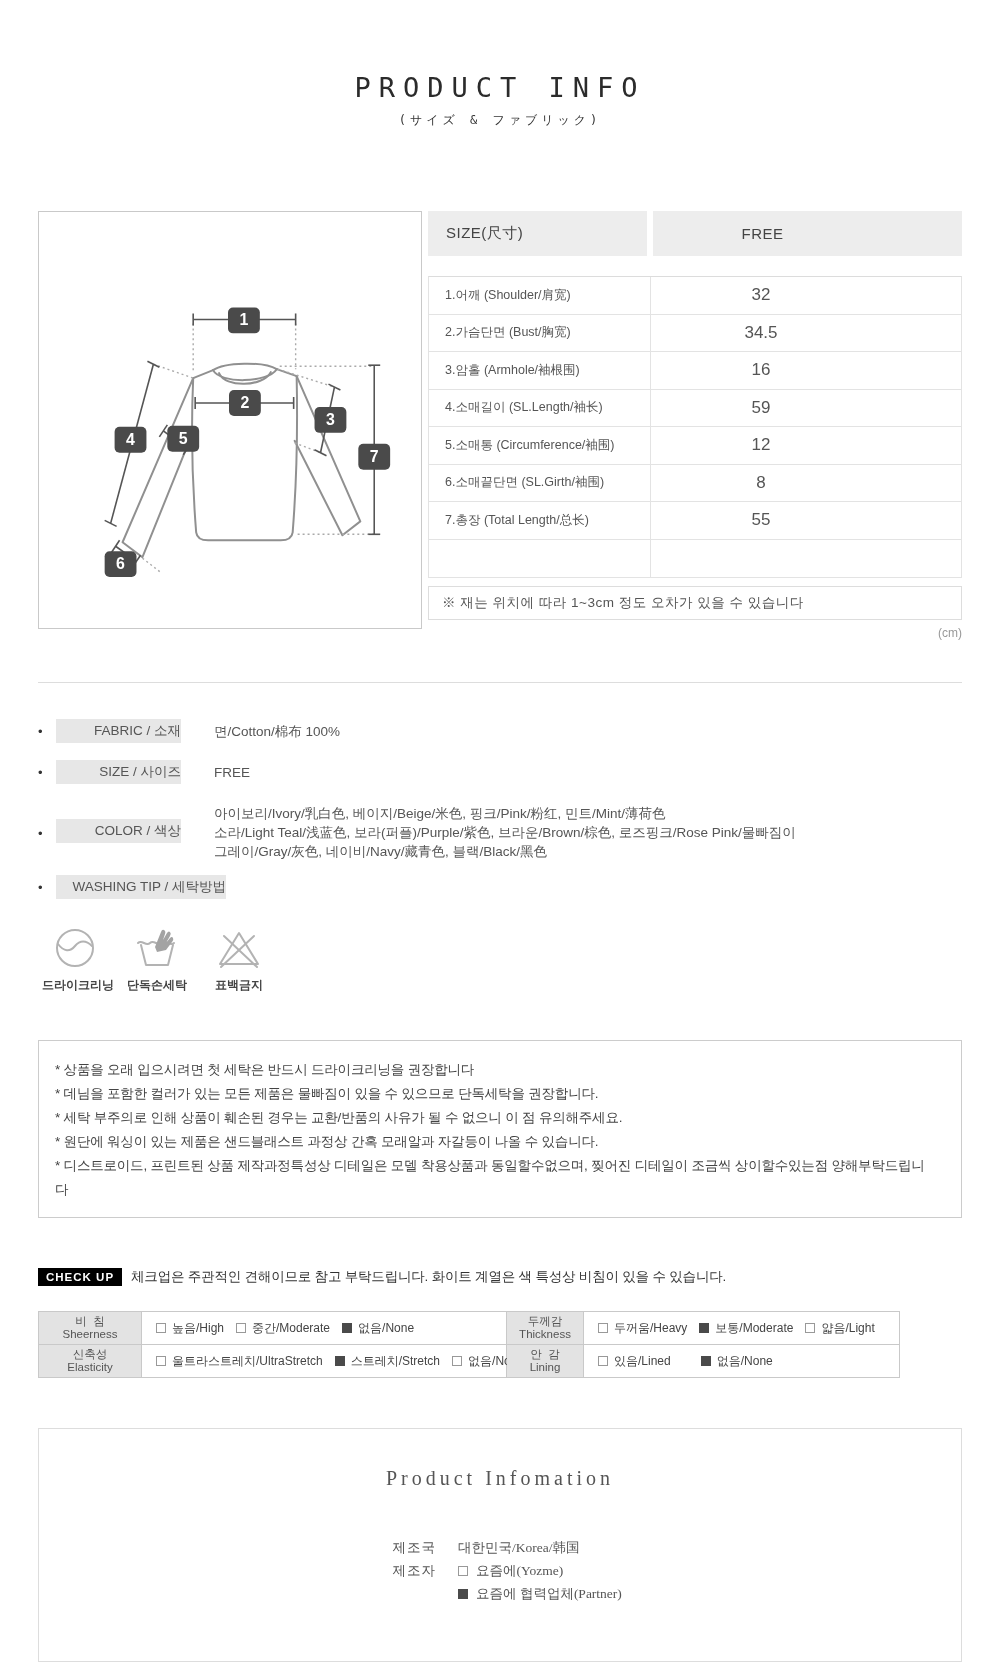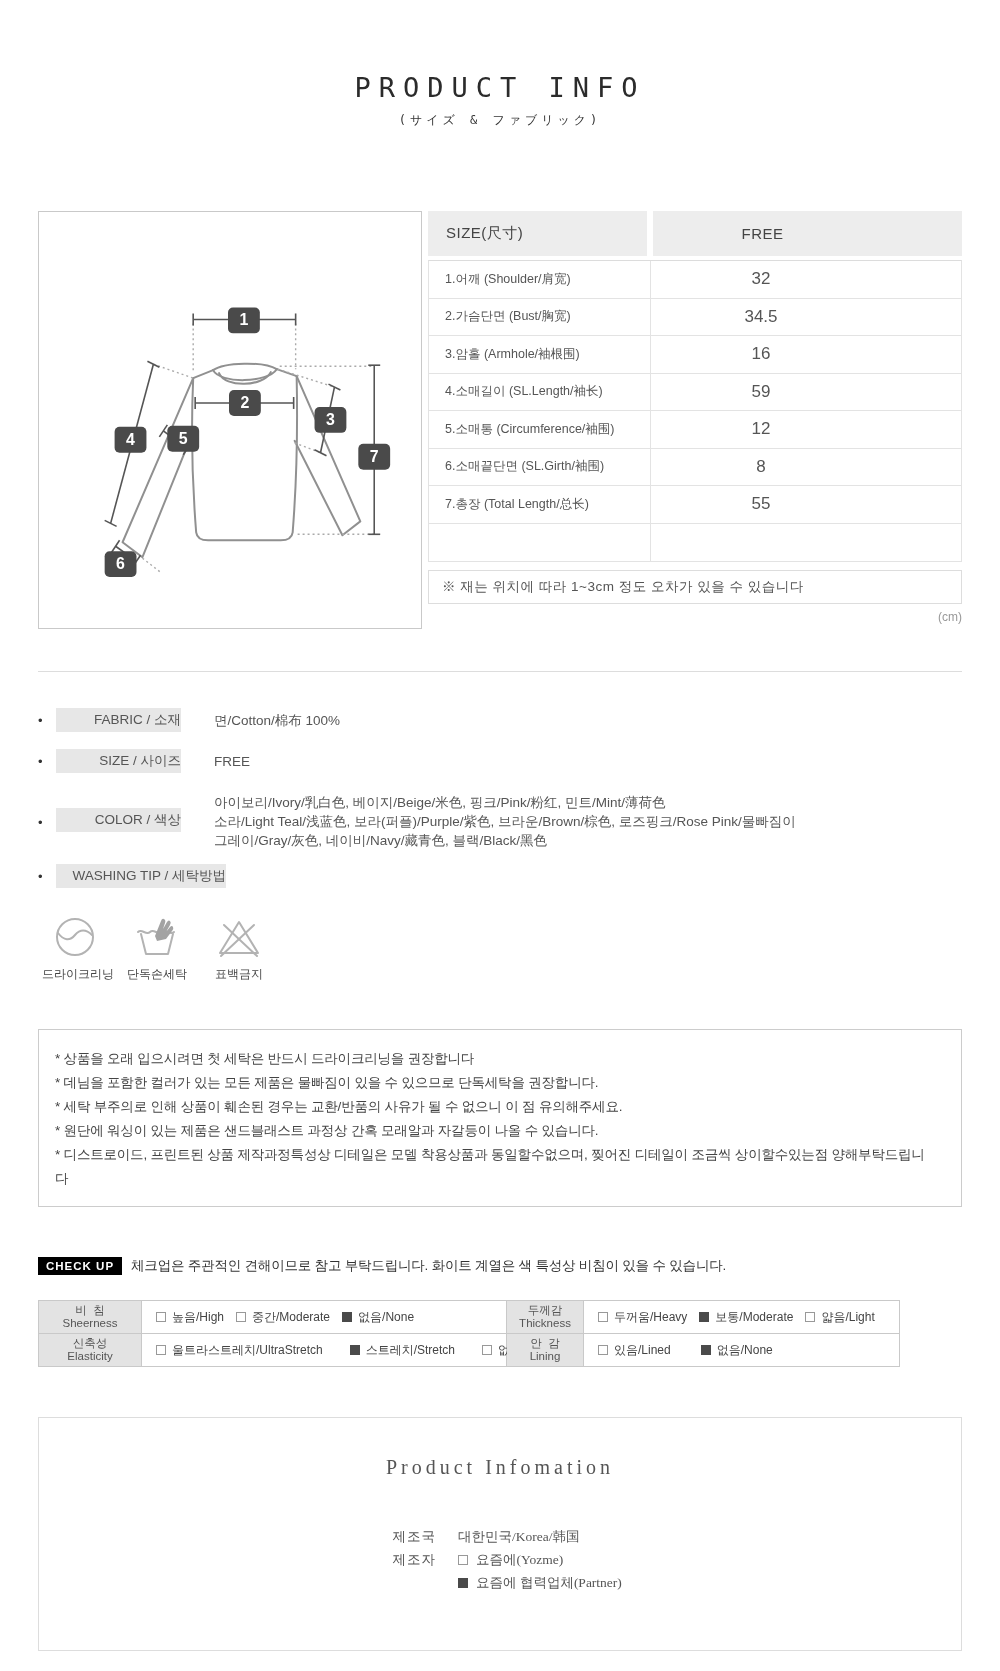--- a/index.html
+++ b/index.html
@@ -13,21 +13,21 @@
 
   
   .top { display:flex; gap:6px; margin-top:82px; align-items:flex-start; }
   .diagram-box { width:384px; height:418px; border:1px solid #c9c9c9; flex:none; }
   .size-col { flex:1; }
 
   .st-head { display:flex; gap:6px; height:45px; }
   .st-head-cell { background:#ededed; display:flex; align-items:center; color:#444; font-size:15px; letter-spacing:0.5px; }
   .st-head-cell.c1 { width:219px; padding-left:18px; flex:none; }
   .st-head-cell.c2 { flex:1; justify-content:center; padding-right:90px; }
-  .st-rows { border:1px solid #e3e3e3; border-top:1px solid #dcdcdc; margin-top:4px;text-align:center; }
+  .st-rows { border:1px solid #e3e3e3; border-top:1px solid #dcdcdc; margin-top:20px;text-align:center; }
   .st-row { display:flex; height:37.5px; border-bottom:1px solid #e3e3e3; }
   .st-row:last-child { border-bottom:none; }
   .st-label { width:222px; flex:none; border-right:1px solid #e3e3e3; display:flex; align-items:center; padding-left:16px; font-size:12.5px; color:#555; }
   .st-value { flex:1; display:flex; align-items:center; justify-content:center; padding-right:90px; font-size:17px; color:#555; }
   .st-note { margin-top:8px; border:1px solid #ddd; height:34px; display:flex; align-items:center; padding-left:13px; font-size:13.5px; color:#555; letter-spacing:0.5px; }
   .st-unit { text-align:right; font-size:12px; color:#999; margin-top:6px; }
 
   .divider { border:none; border-top:1px solid #ddd; margin-top:42px; }
 
   
@@ -37,21 +37,21 @@
   .d-row .bullet { width:18px; padding-top:3px; flex:none; }
   .pill { background:#e7e7e7; color:#555; font-size:13.5px; padding:3px 0; width:125px; text-align:right; flex:none; }
   .pill.wide { width:170px; }
   .d-val { margin-left:33px; font-size:13.5px; color:#555; padding-top:3px; line-height:19px; }
   .d-val .line { display:block; }
 
   
   .wash { display:flex; gap:16px; margin-top:24px; padding-left:4px; }
   .wash-item { width:66px; text-align:center; }
   .wash-item svg { width:48px; height:48px; display:block; margin:0 auto; }
-  .wash-label { font-size:12px; font-weight:400; color:#444; margin-top:6px; white-space:nowrap; }
+  .wash-label { font-size:12px; font-weight:700; color:#444; margin-top:6px; white-space:nowrap; }
 
   
   .care-box { border:1px solid #ccc; margin-top:46px; padding:17px 28px 15px 16px; }
   .care-box p { font-size:13.5px; color:#444; line-height:24px; letter-spacing:-0.2px; }
 
   
   .checkup { display:flex; align-items:center; margin-top:50px; }
   .cu-badge { background:#000; color:#fff; font-weight:700; font-size:11.5px; letter-spacing:1px; padding:3px 8px; flex:none; }
   .cu-text { margin-left:9px; font-size:13.5px; color:#333; letter-spacing:-0.2px; }
 
@@ -289,21 +289,21 @@
         <span class="opt">
           <span class="cb filled"></span>
           <span>보통/Moderate</span>
         </span>
         <span class="opt">
           <span class="cb"></span>
           <span>얇음/Light</span>
         </span>
       </div>
     <div class="ct-label"><span>신축성</span><span>Elasticity</span></div>
-    <div class="ct-options" style="gap:27px;">
+    <div class="ct-options" style="gap:12px;">
 
     <span class="opt">
           <span class="cb"></span>
           <span>울트라스트레치/UltraStretch</span>
         </span>
         <span class="opt">
           <span class="cb filled"></span>
           <span>스트레치/Stretch</span>
         </span>
         <span class="opt">

